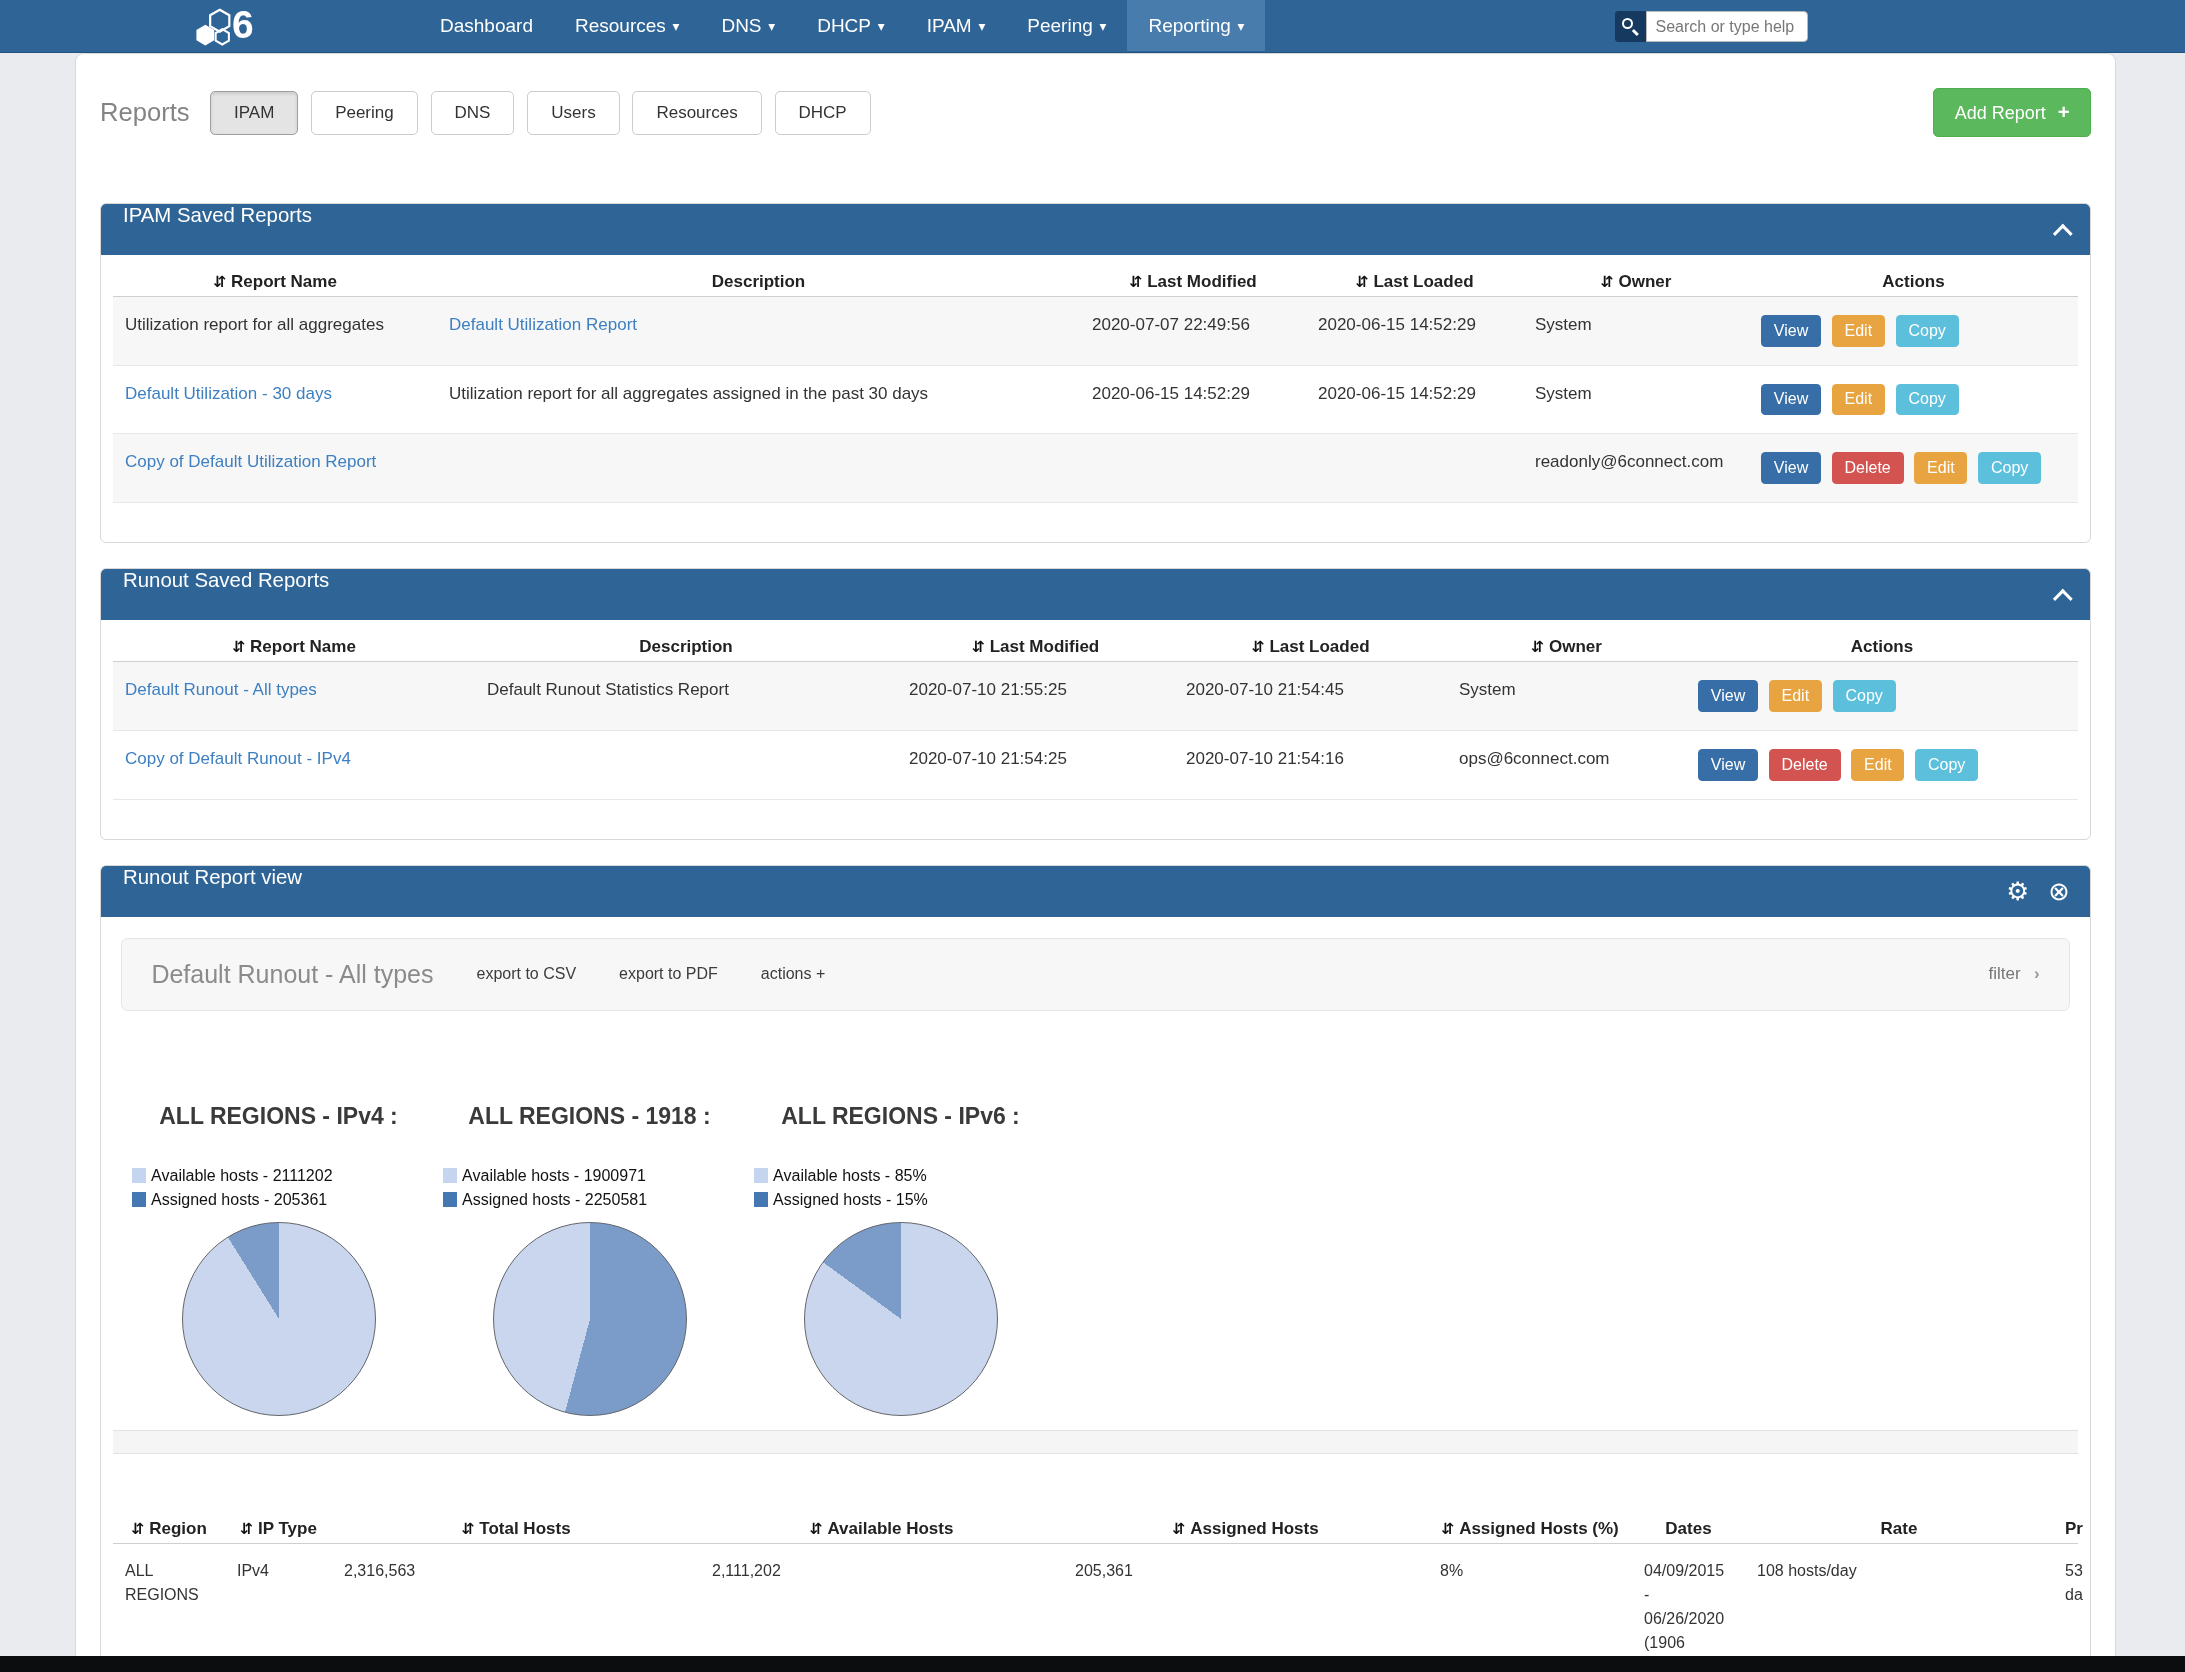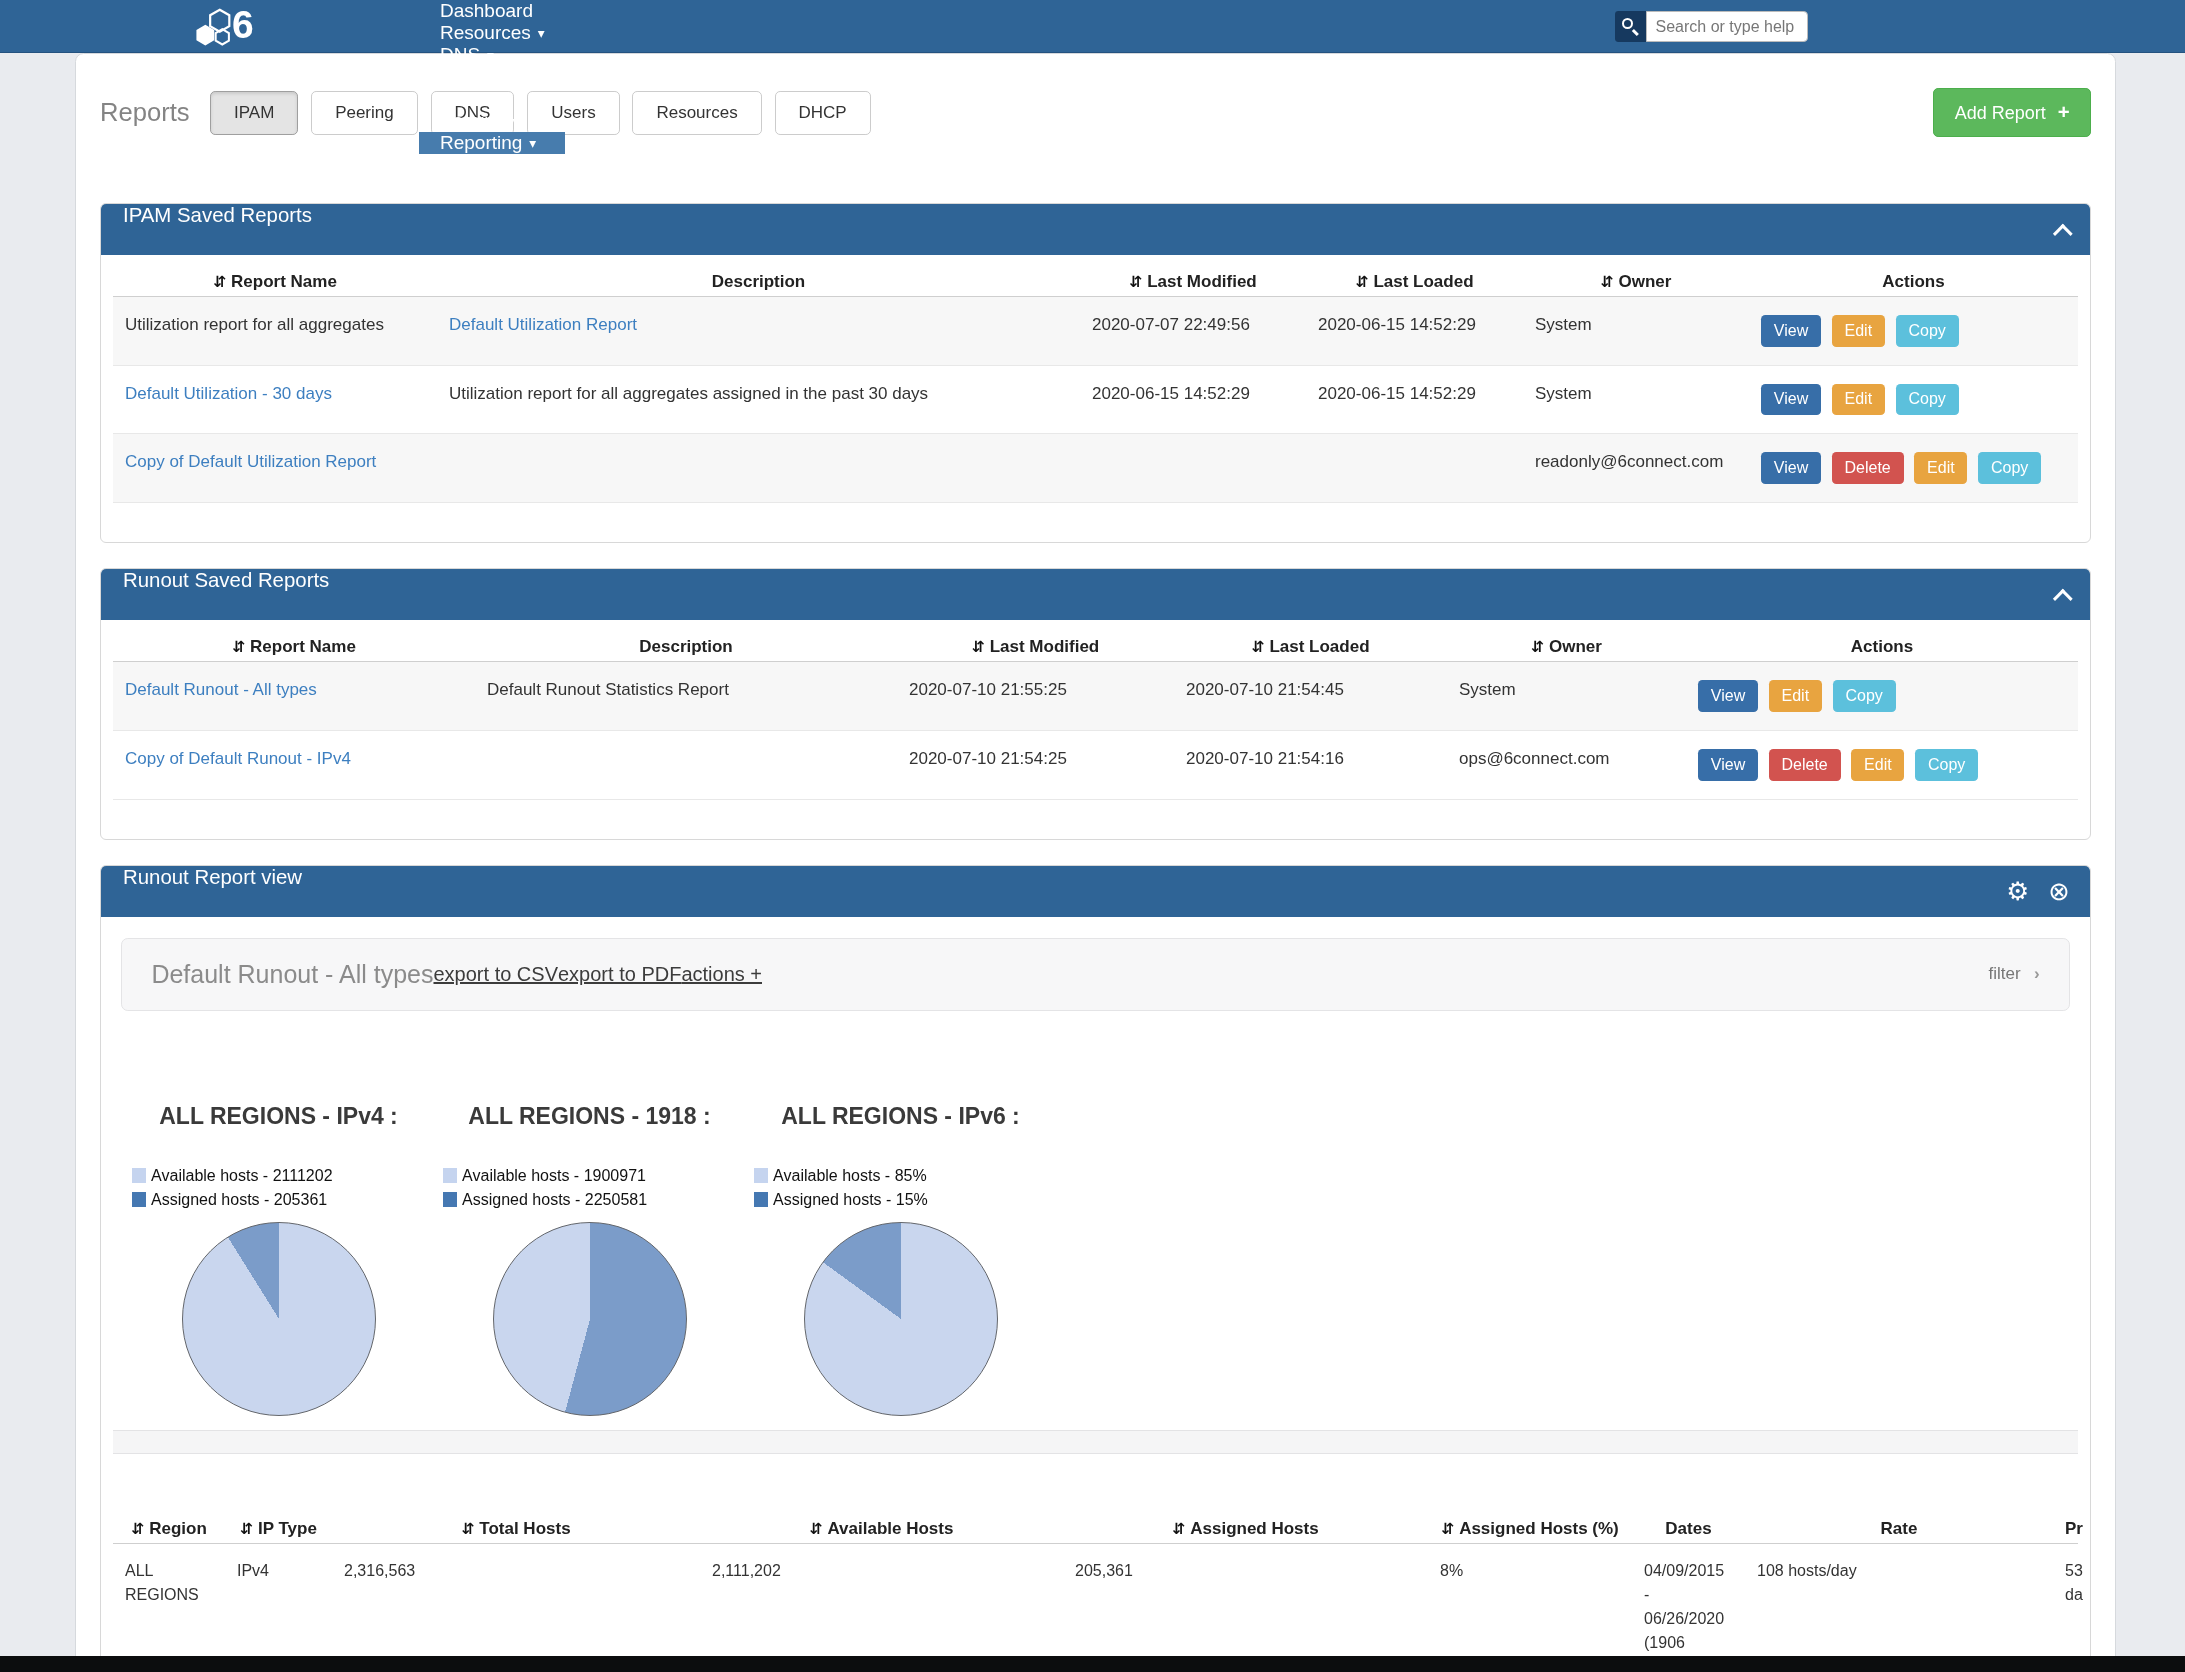--- a/index.html
+++ b/index.html
@@ -4,21 +4,21 @@
 <style>
   * { box-sizing: border-box; }
   body { margin:0; font-family:"Liberation Sans", sans-serif; background:#e9ebef; }
   .page { width:2186px; height:1673px; position:relative; overflow:hidden; background:#e9ebef; }
 
   
   .navbar { position:absolute; top:0; left:0; right:0; height:53px; background:#2f6496;
             border-bottom:1.7px solid #24527f; z-index:5; }
   .logo { position:absolute; left:194px; top:3.4px; display:flex; align-items:flex-end; color:#fff; }
   .logo-num { font-size:39px; font-weight:bold; line-height:44px; margin-left:-5.1px; }
-  .nav-items { position:absolute; left:419px; top:0; height:57px; display:flex;flex-direction:column; }
+  .nav-items { position:absolute; left:419px; top:0; height:57px; display:flex; }
   .nav-item { height:51px; display:flex; align-items:center; padding:0 21px; color:#fff;
               font-size:19px; cursor:pointer; }
   .nav-item.active { background:#477cad; }
   .nav-caret { font-size:13.6px; margin-left:6.8px; color:#fff; }
   .searchbox { position:absolute; right:378px; top:11px; display:flex; height:31px; }
   .search-btn { width:31px; height:31px; background:#16395f; border-radius:3.4px 0 0 3.4px;
                 position:relative; }
   .mag { position:absolute; left:6.8px; top:6.8px; width:11px; height:11px; border:2.6px solid #fff;
          border-radius:50%; }
   .mag::after { content:""; position:absolute; width:6.8px; height:2.6px; background:#fff;
@@ -66,21 +66,21 @@
   a.rlink { color:#3d7fc0; text-decoration:none; cursor:pointer; }
   .btn { display:inline-block; color:#fff; font-size:16px; padding:6.8px 12.8px; border-radius:4.3px;
          margin-right:6px; cursor:pointer; }
   .btn-view { background:#376ea8; } .btn-edit { background:#e8a440; }
   .btn-copy { background:#5cc0dc; } .btn-delete { background:#d2534f; }
 
   
   .rv-toolbar { margin:20.4px 20.4px 0; background:#f7f7f8; border:0.9px solid #e4e4e6; border-radius:6.8px;
                 height:73px; display:flex; align-items:center; padding:0 29px; }
   .rv-name { font-size:25px; color:#8b8b8b; }
-  .rv-link { font-size:20px; color:#3c3c3c; cursor:pointer;text-decoration:underline; }
+  .rv-link { font-size:16px; color:#3c3c3c; margin-left:43px; cursor:pointer; }
   .rv-filter { margin-left:auto; font-size:17px; color:#777; cursor:pointer; }
   .rv-filter .chr { color:#999; font-weight:bold; margin-left:8.5px; }
 
   .charts { display:flex; padding-left:22px; margin-top:92px; }
   .chart-block { width:311px; }
   .chart-title { text-align:center; font-size:23px; font-weight:bold; color:#3a3a3a; }
   .legend { margin-top:37px; padding-left:8.5px; }
   .legend-row { display:flex; align-items:center; font-size:16px; color:#111; margin-bottom:6px; }
   .swatch { width:14.5px; height:14.5px; margin-right:5.1px; flex:none; }
   .pie { width:194px; height:194px; border-radius:50%; border:1.7px solid #63666b; margin:13.6px auto 0; }

